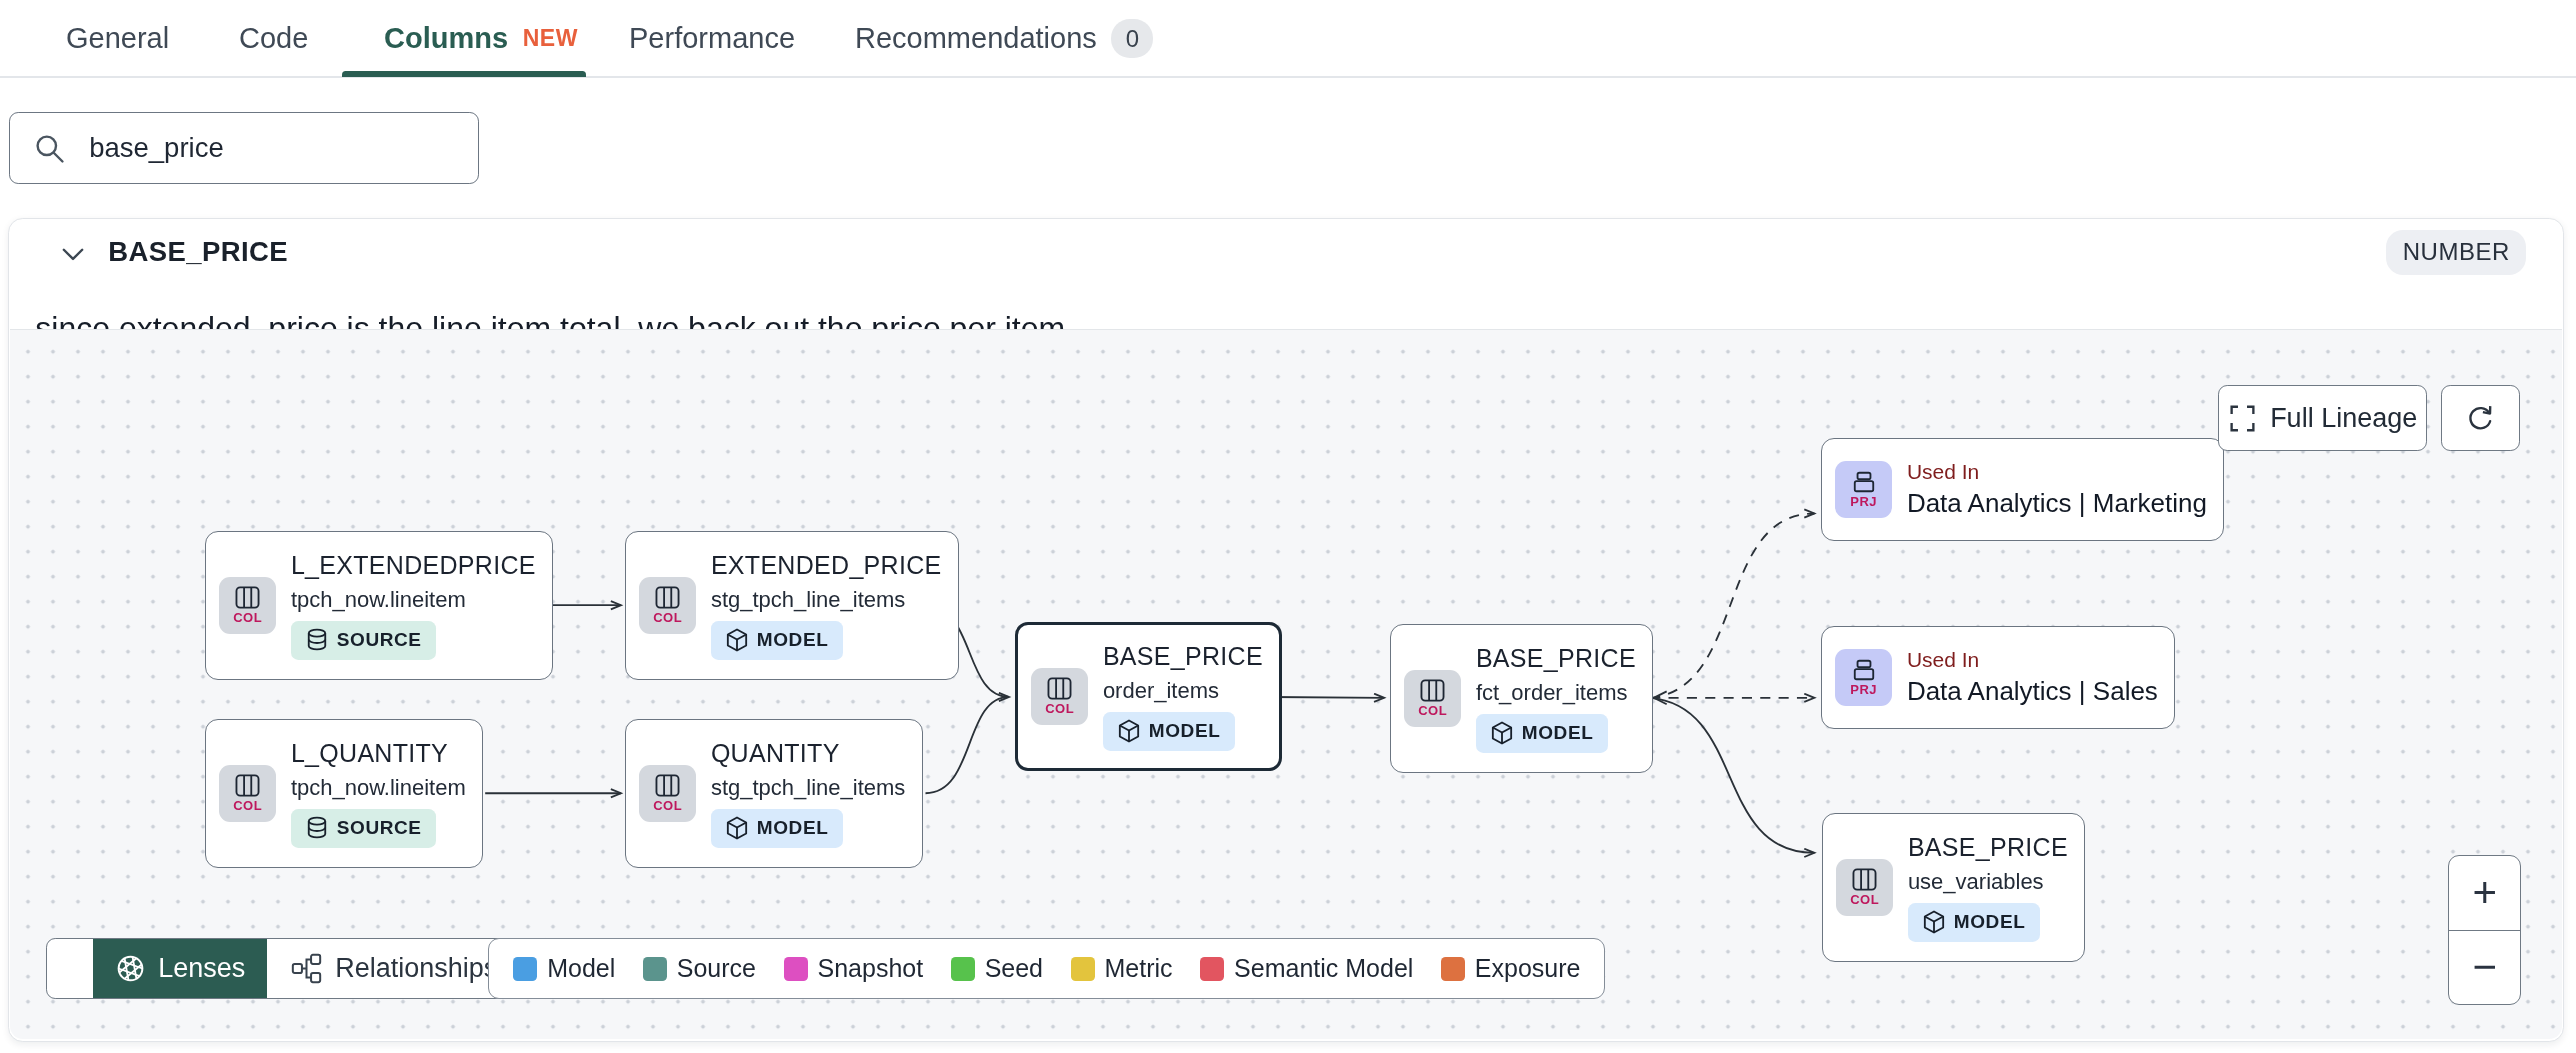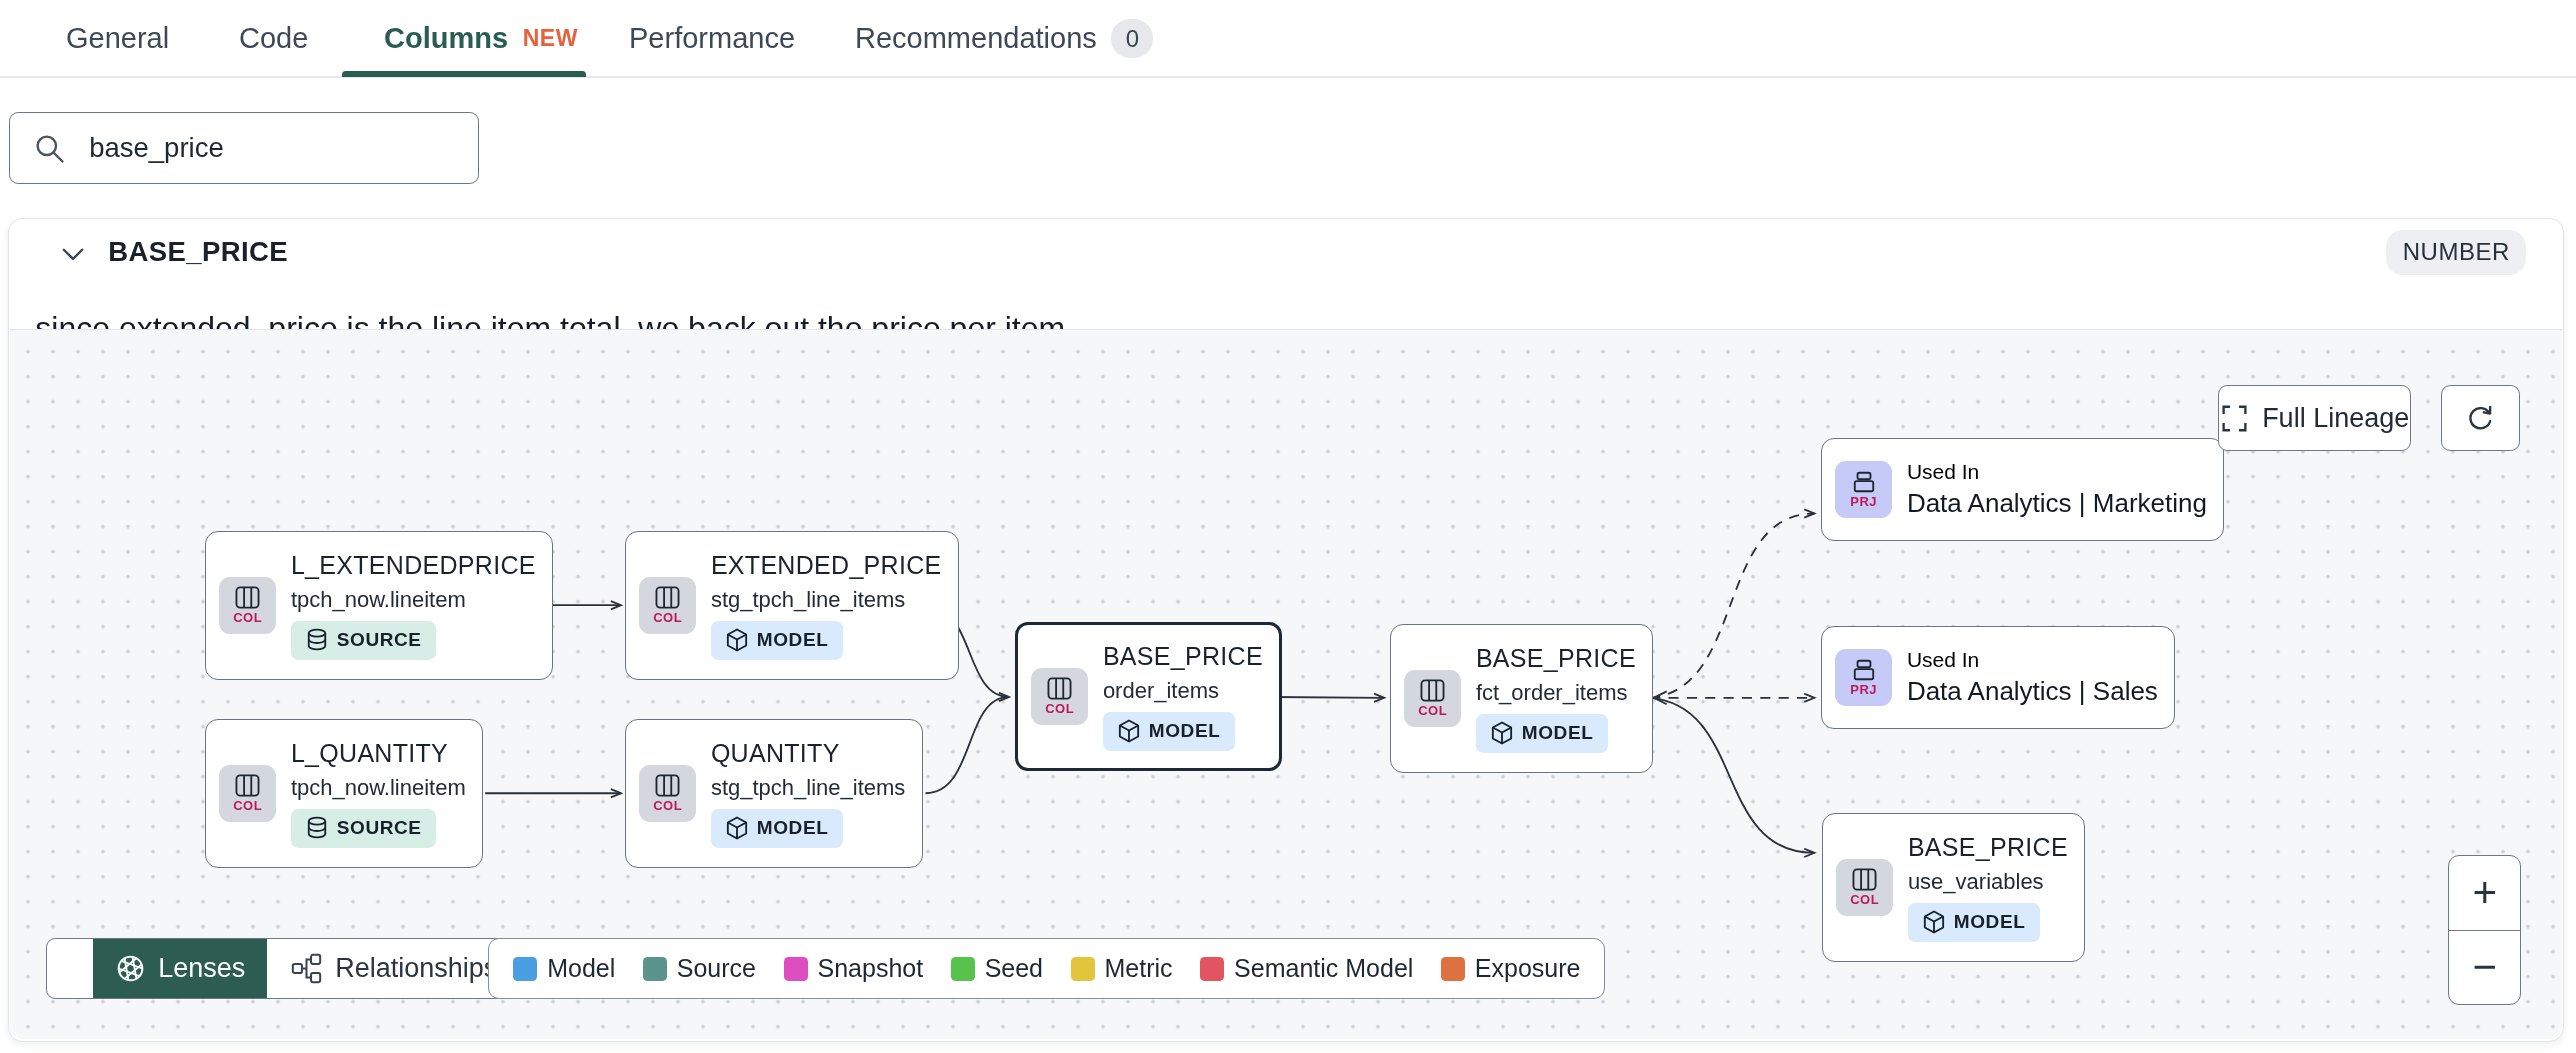--- a/index.html
+++ b/index.html
@@ -64,28 +64,28 @@
           display:flex; flex-direction:column; align-items:center; justify-content:center; gap:0.9px; }
   .iconbox.prj { background:#c5caf7; }
   .iconbox .lbl { font-size:13px; font-weight:700; color:#be185d; letter-spacing:0.5px; }
   .ntext { display:flex; flex-direction:column; align-items:flex-start; gap:6.4px; padding:16.5px 0; }
   .ntitle { font-size:25px; font-weight:500; color:#1b222e; letter-spacing:0.3px; white-space:nowrap; }
   .nsub   { font-size:22px; color:#232b37; white-space:nowrap; }
   .nbadge { display:inline-flex; align-items:center; gap:9.2px; font-size:19px; font-weight:700;
           letter-spacing:0.6px; color:#17202b; border-radius:7.3px; padding:7.3px 14.7px; margin-top:1.8px; }
   .nbadge.source { background:#d7eee7; }
   .nbadge.model  { background:#d8eafc; }
-  .ulabel { font-size:21px; color:#000000; }
+  .ulabel { font-size:21px; color:#7f1d1d; }
   .utitle { font-size:26px; color:#121925; white-space:nowrap; }
 
   
   .ctl-btn { position:absolute; z-index:3; background:#fff; border:1.8px solid #6f7984; border-radius:9.2px;
           display:flex; align-items:center; justify-content:center; gap:13px; cursor:pointer;
           font-size:27px; color:#222b36; }
-  .full-lineage { left:2208px; top:55px; width:193px; height:66px; }
+  .full-lineage { left:2208px; top:55px; width:209px; height:66px; }
   .refresh { left:2431px; top:55px; width:79px; height:66px; }
 
   .lens-group { position:absolute; z-index:3; left:36px; top:608px; height:61px; display:flex;
           border:1.8px solid #6f7984; border-radius:9.2px; overflow:hidden; background:#fff; }
   .lens-btn { display:flex; align-items:center; gap:12px; padding:0 22px; background:#2c5c52;
           color:#fff; font-size:27px; font-weight:500; cursor:pointer;margin-left:46px; }
   .rel-btn { display:flex; align-items:center; gap:13px; padding:0 24px; background:#fff;
           color:#2b343f; font-size:27px; cursor:pointer; }
 
   .legend { position:absolute; z-index:3; left:478px; top:608px; height:61px; display:flex;

